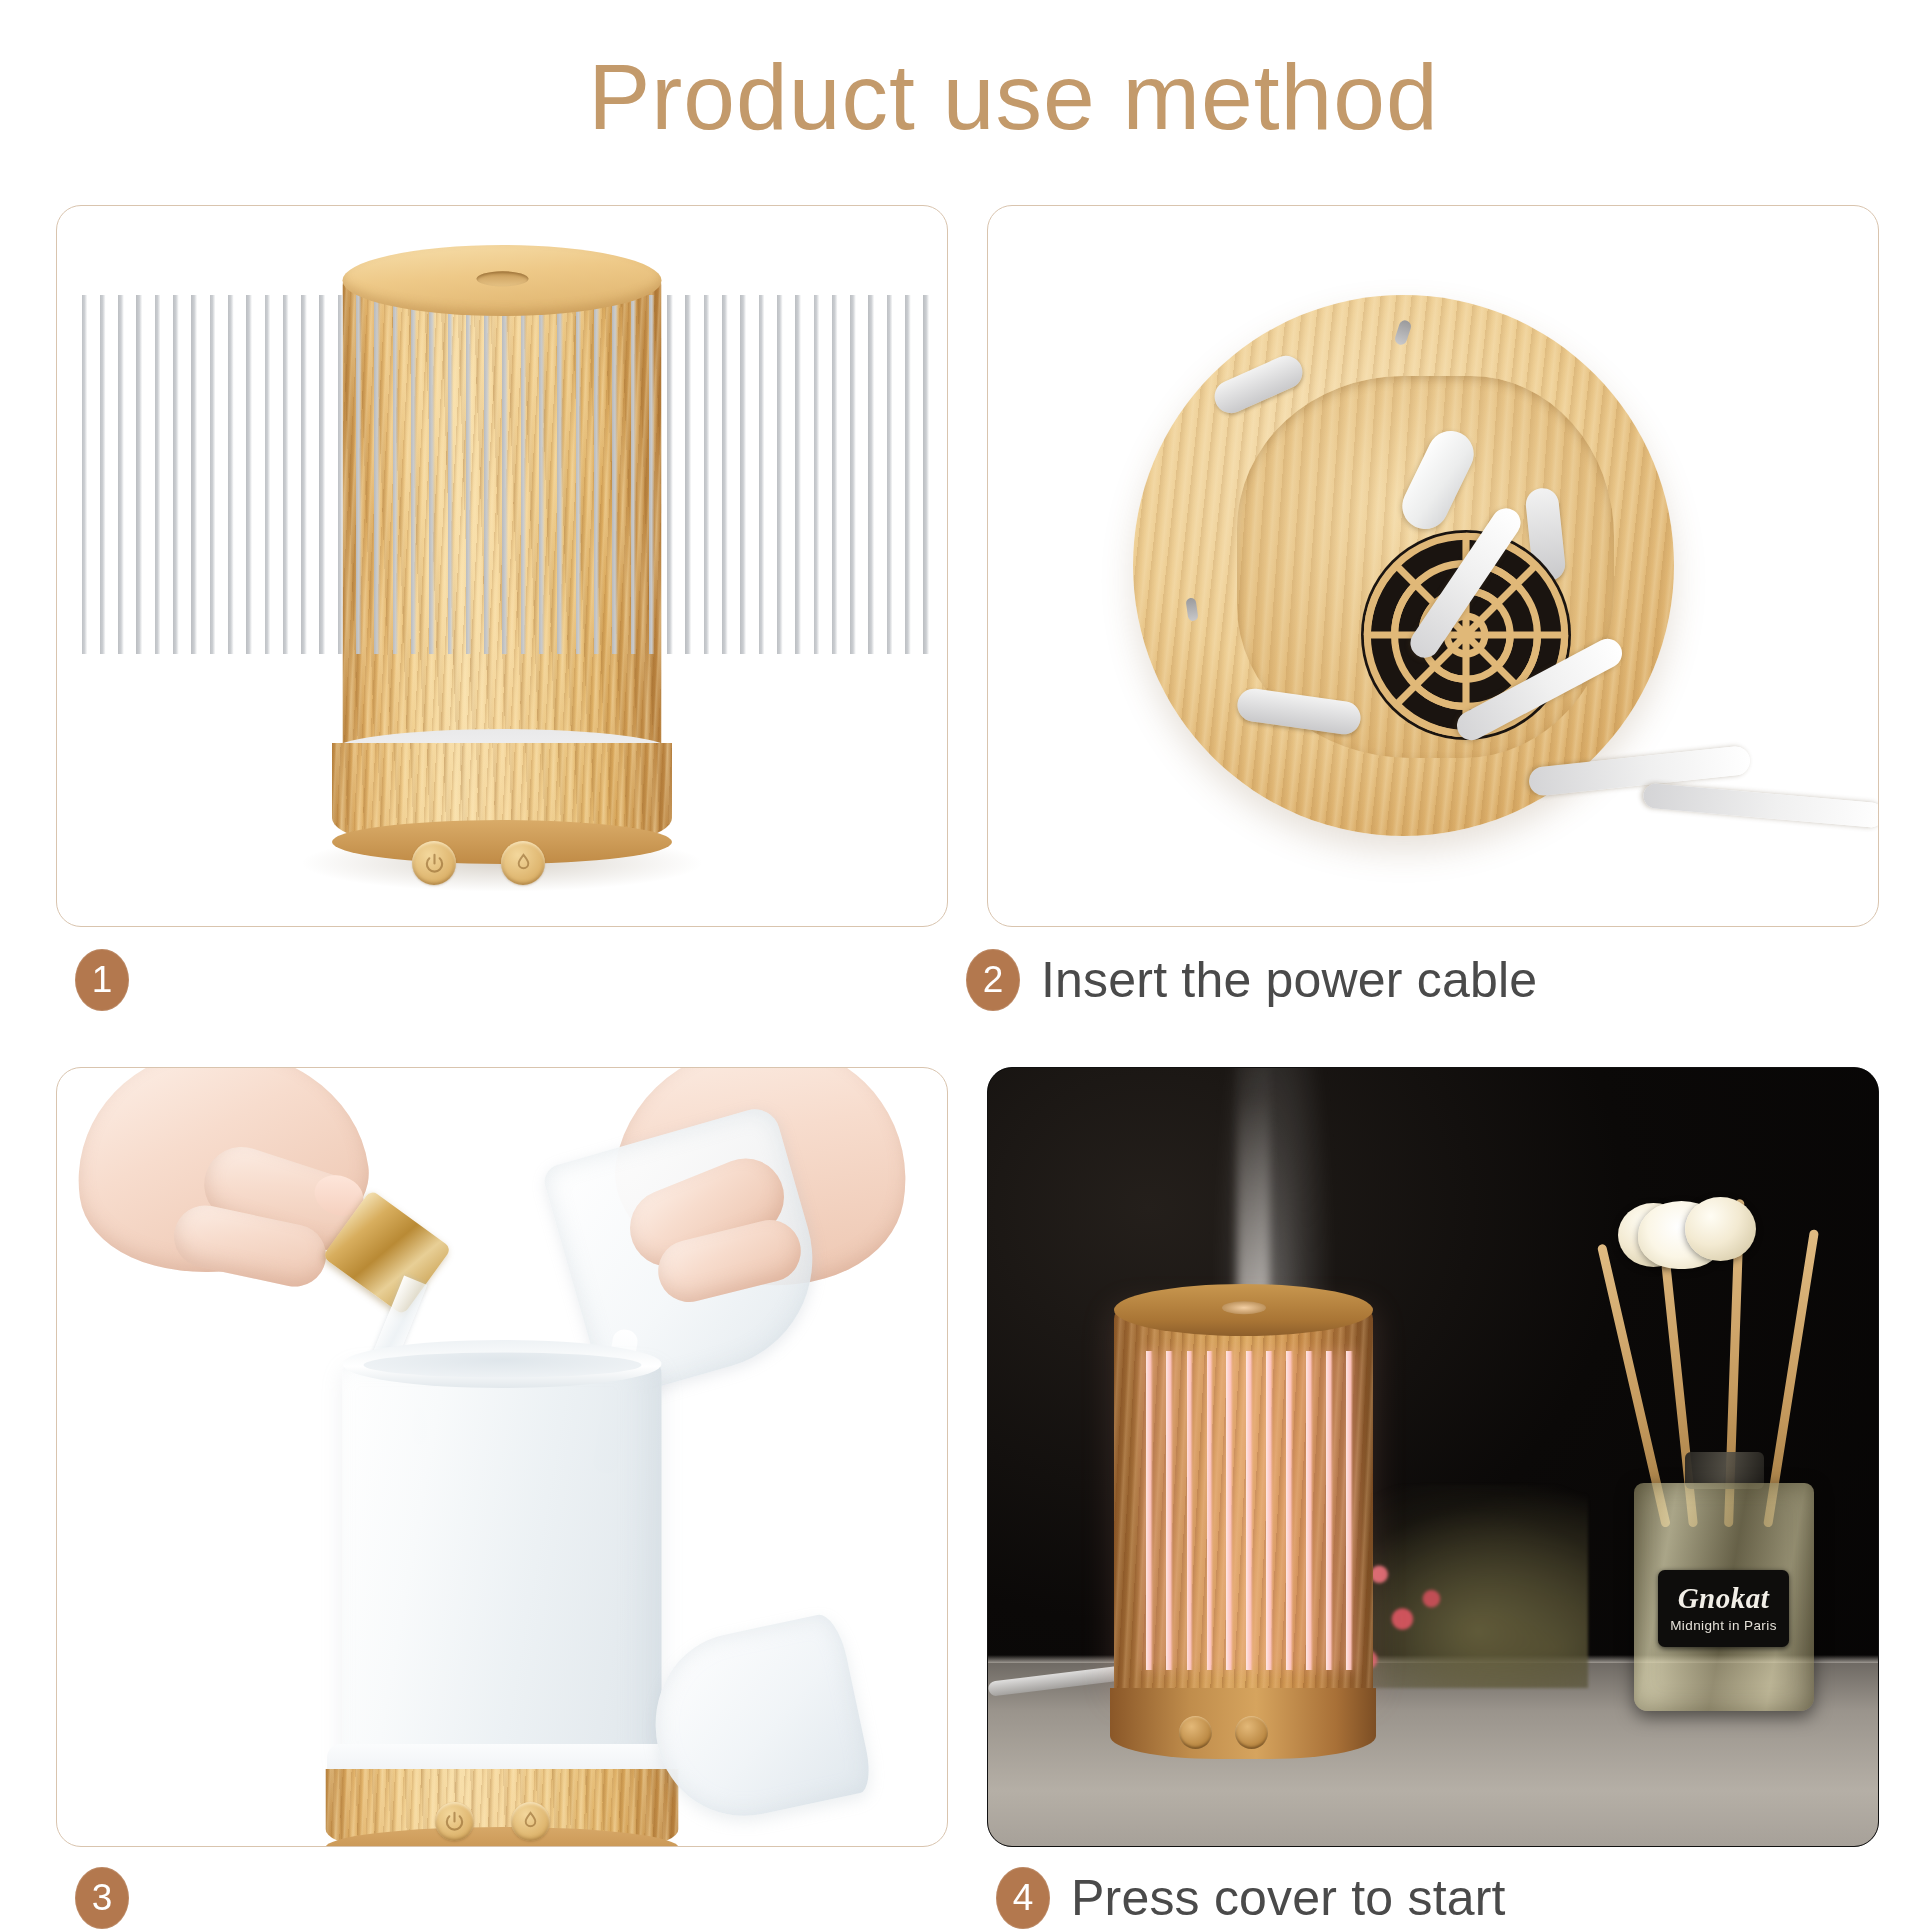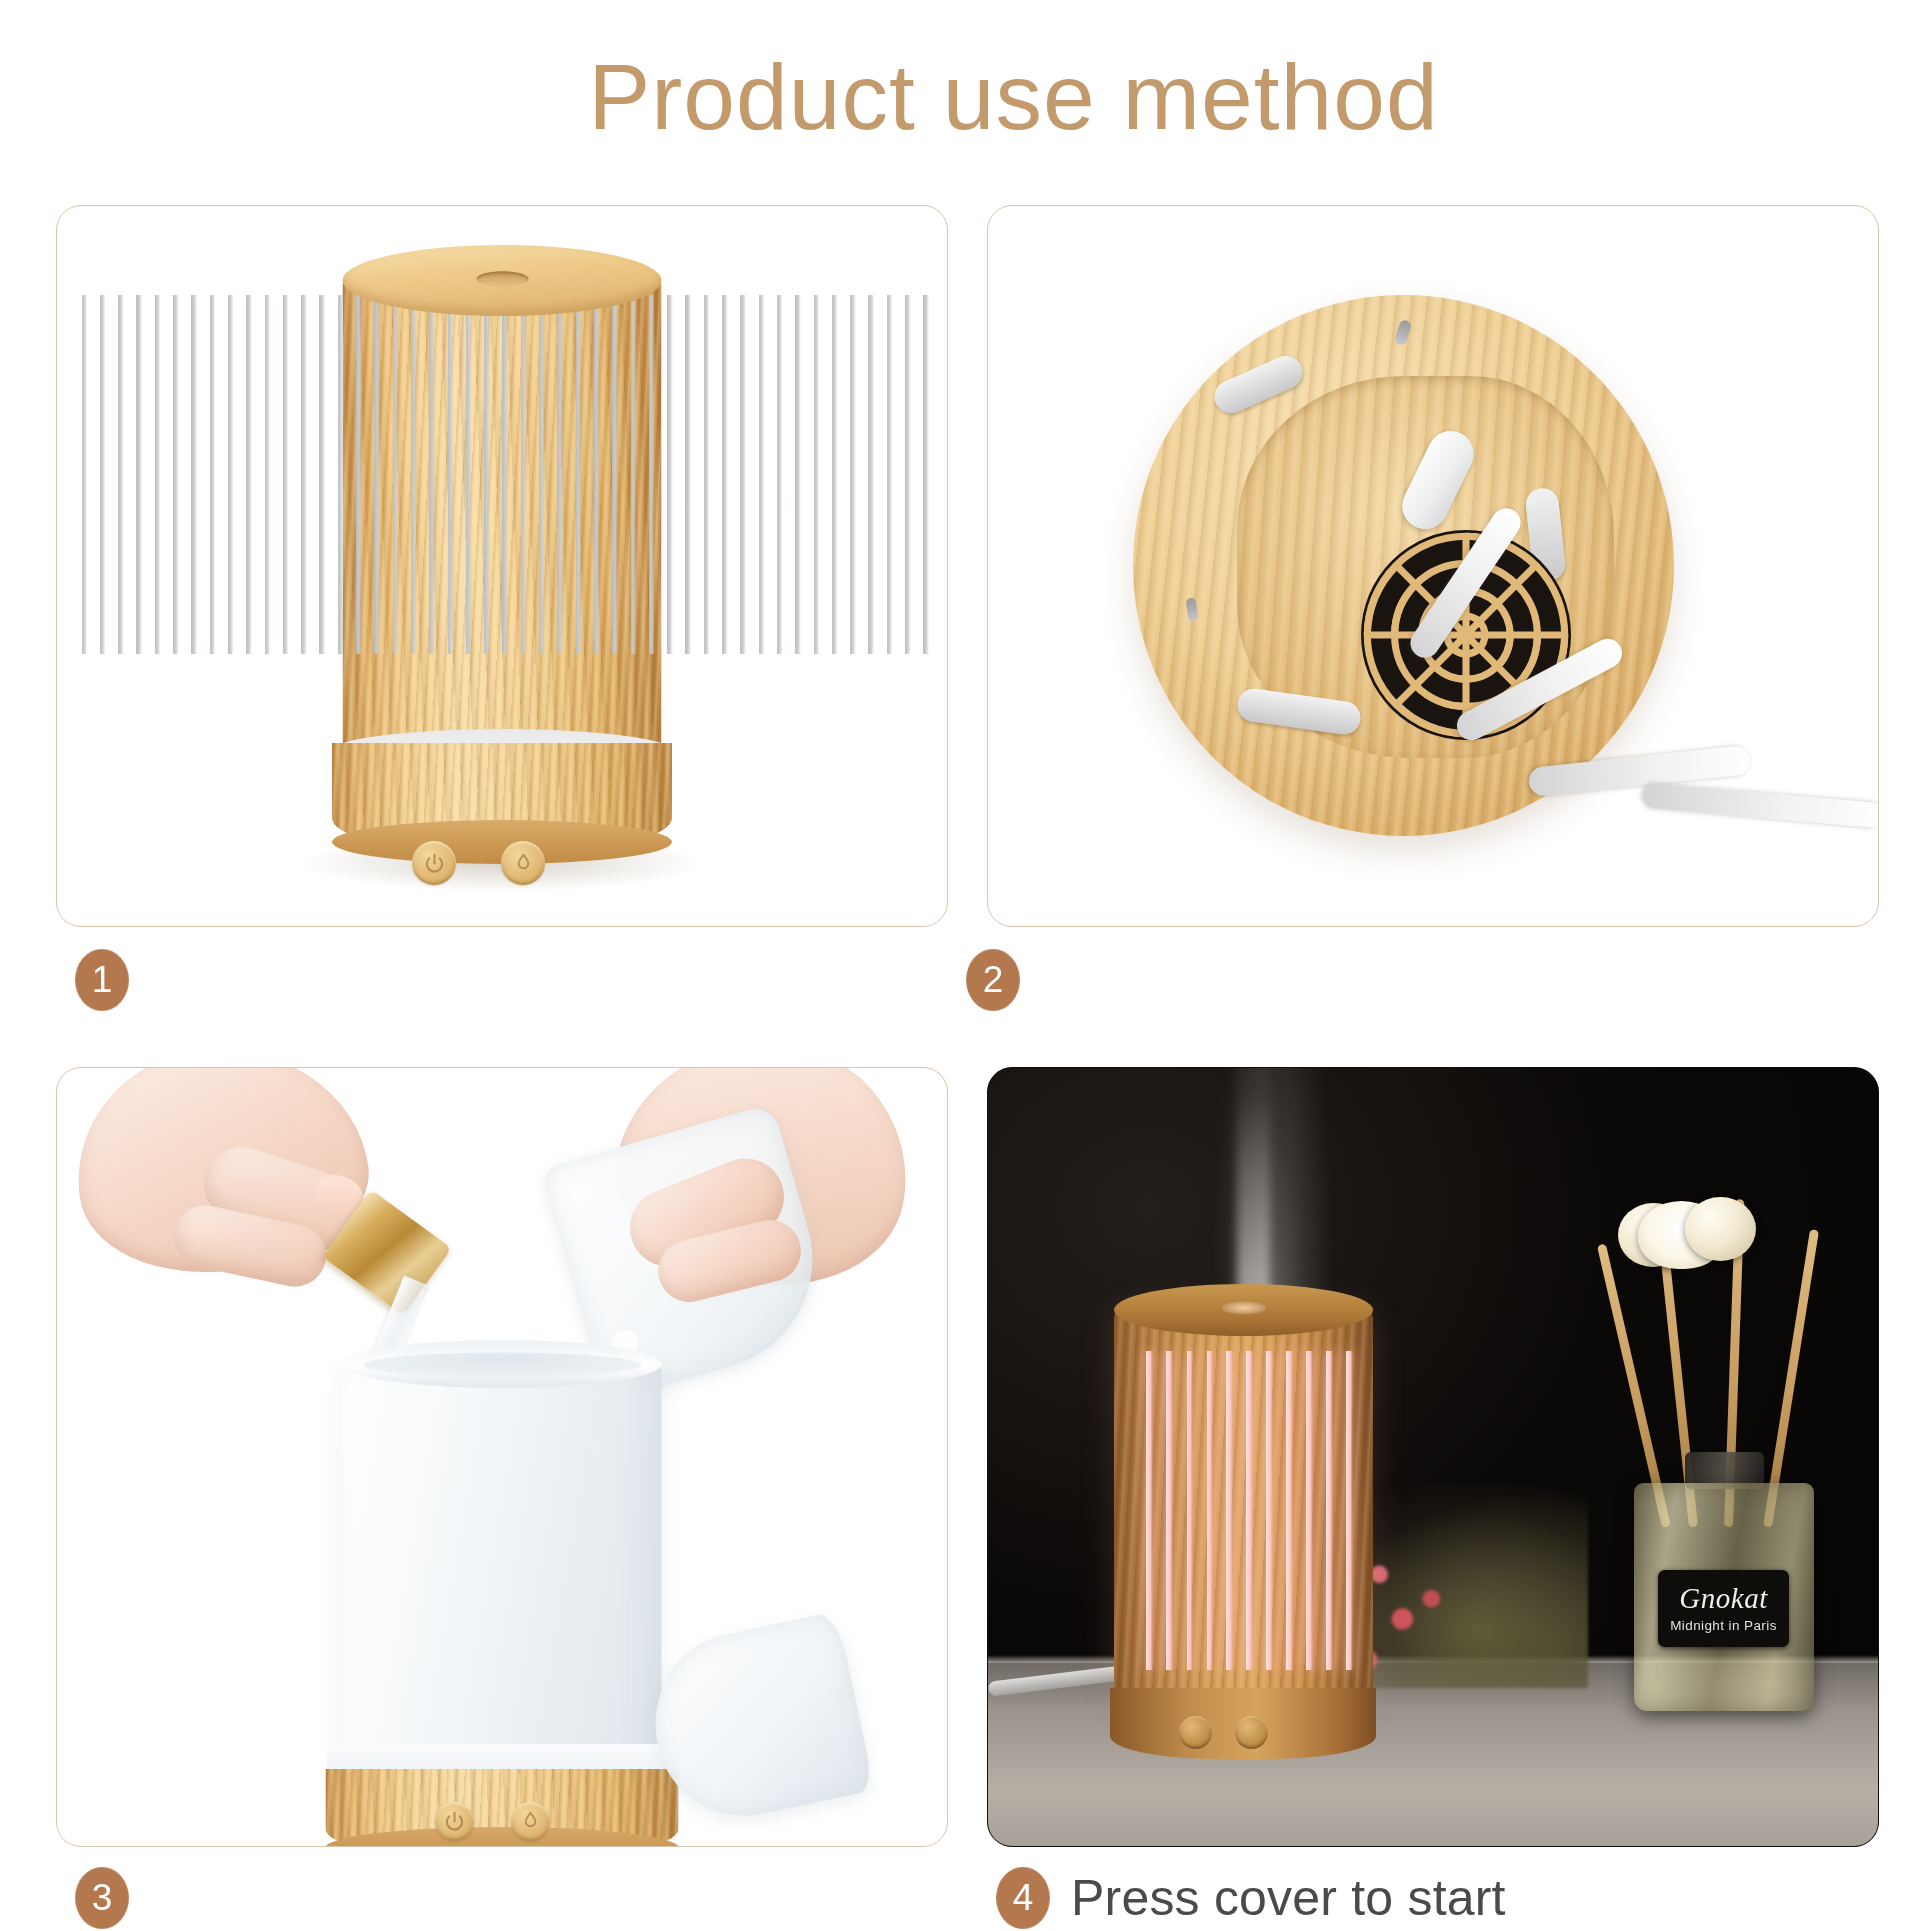--- a/index.html
+++ b/index.html
@@ -409,21 +409,21 @@
   #label {
     position:absolute; right:89px; bottom:199px; width:131px; height:77px;
     border-radius:6.8px;
     background: #0e0d0c;
     box-shadow: 0 1.9px 5.8px rgba(0,0,0,.6);
     display:flex; flex-direction:column; align-items:center; justify-content:center;
     gap:5.8px; overflow:hidden;
   }
   #label-brand {
     font-family: "Liberation Serif", serif;
-    font-style: italic; font-weight:400;
+    font-style: italic; font-weight:700;
     color:#f2efe8; font-size:29px; line-height:1; letter-spacing:0.5px;
   }
   #label-scent {
     color:#e6e2da; font-size:13.5px; letter-spacing:0.4px; line-height:1;
   }
   .reed {
     position:absolute; bottom:319px;
     width:8.7px; border-radius:4.8px;
     background: linear-gradient(180deg,#e0bb82,#c59a5e 60%,#9e7840);
     transform-origin: bottom center;
@@ -614,20 +614,21 @@
       </div>
     </div>
   </div>
 
   <div class="caption" id="cap-1">
     <div class="step-badge">1</div>
   </div>
 
   <div class="caption" id="cap-2">
     <div class="step-badge">2</div>
+    <div class="caption-text">Insert the power cable</div>
   </div>
 
   <div class="caption" id="cap-3">
     <div class="step-badge">3</div>
   </div>
 
   <div class="caption" id="cap-4">
     <div class="step-badge">4</div>
     <div class="caption-text">Press cover to start</div>
   </div>

